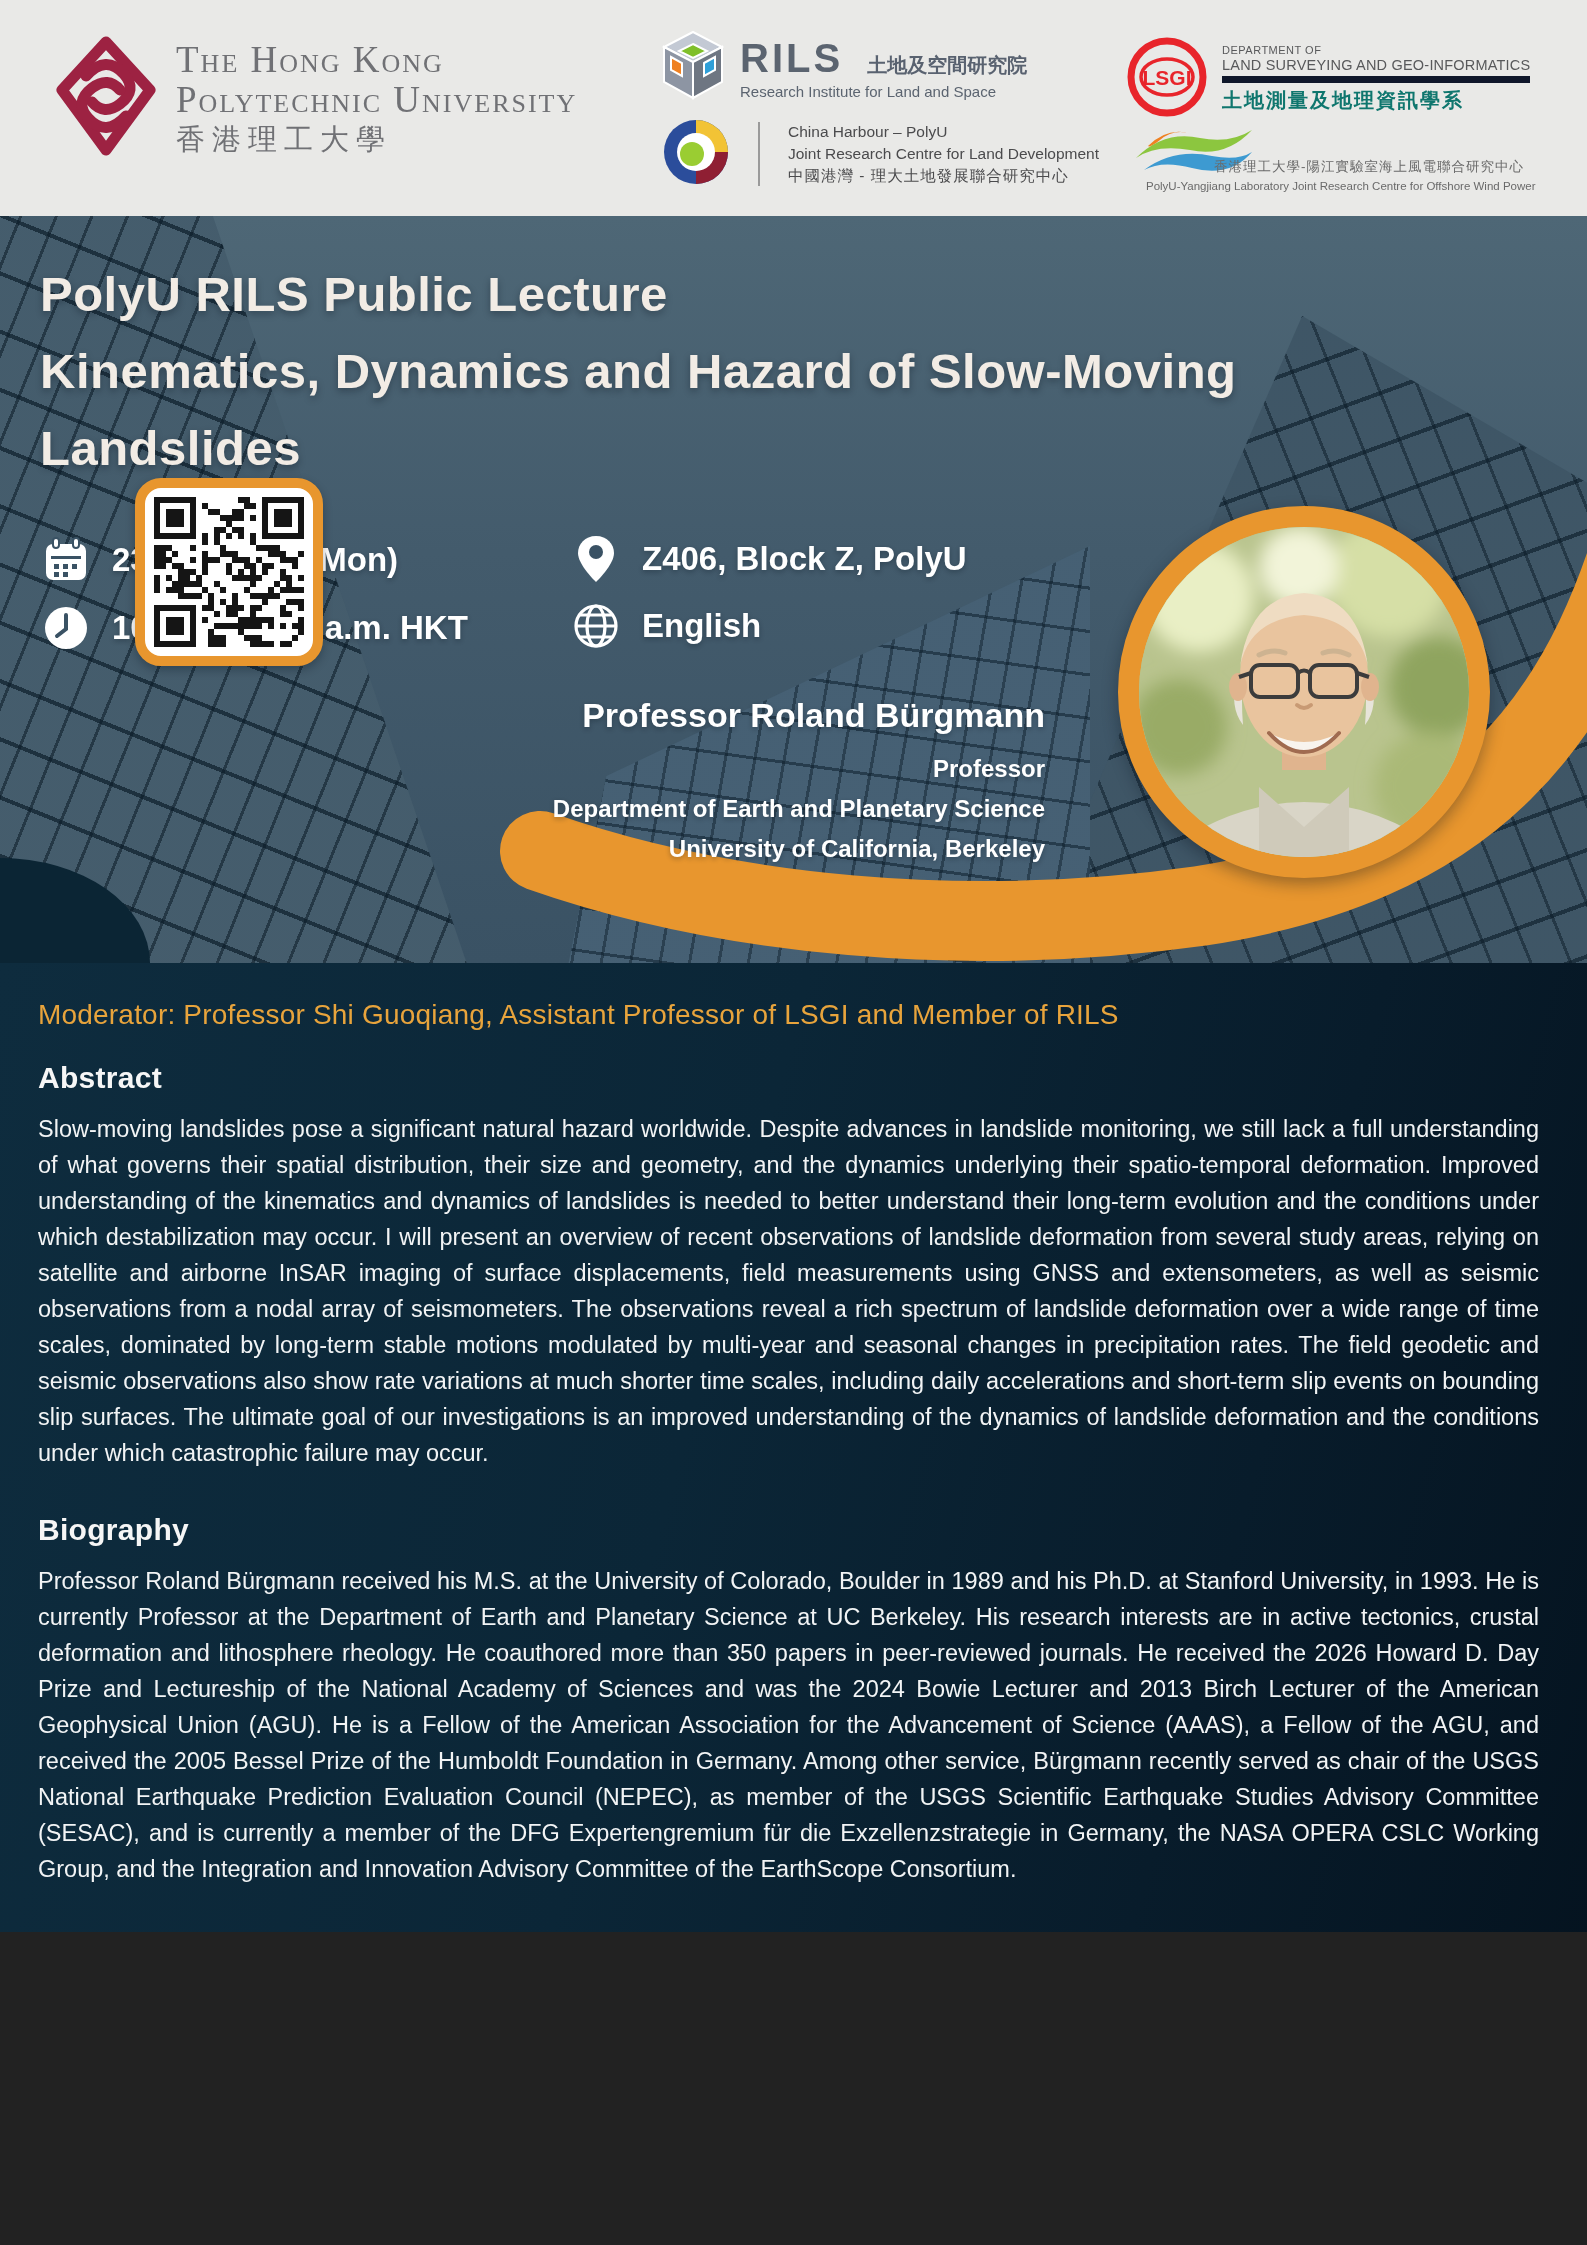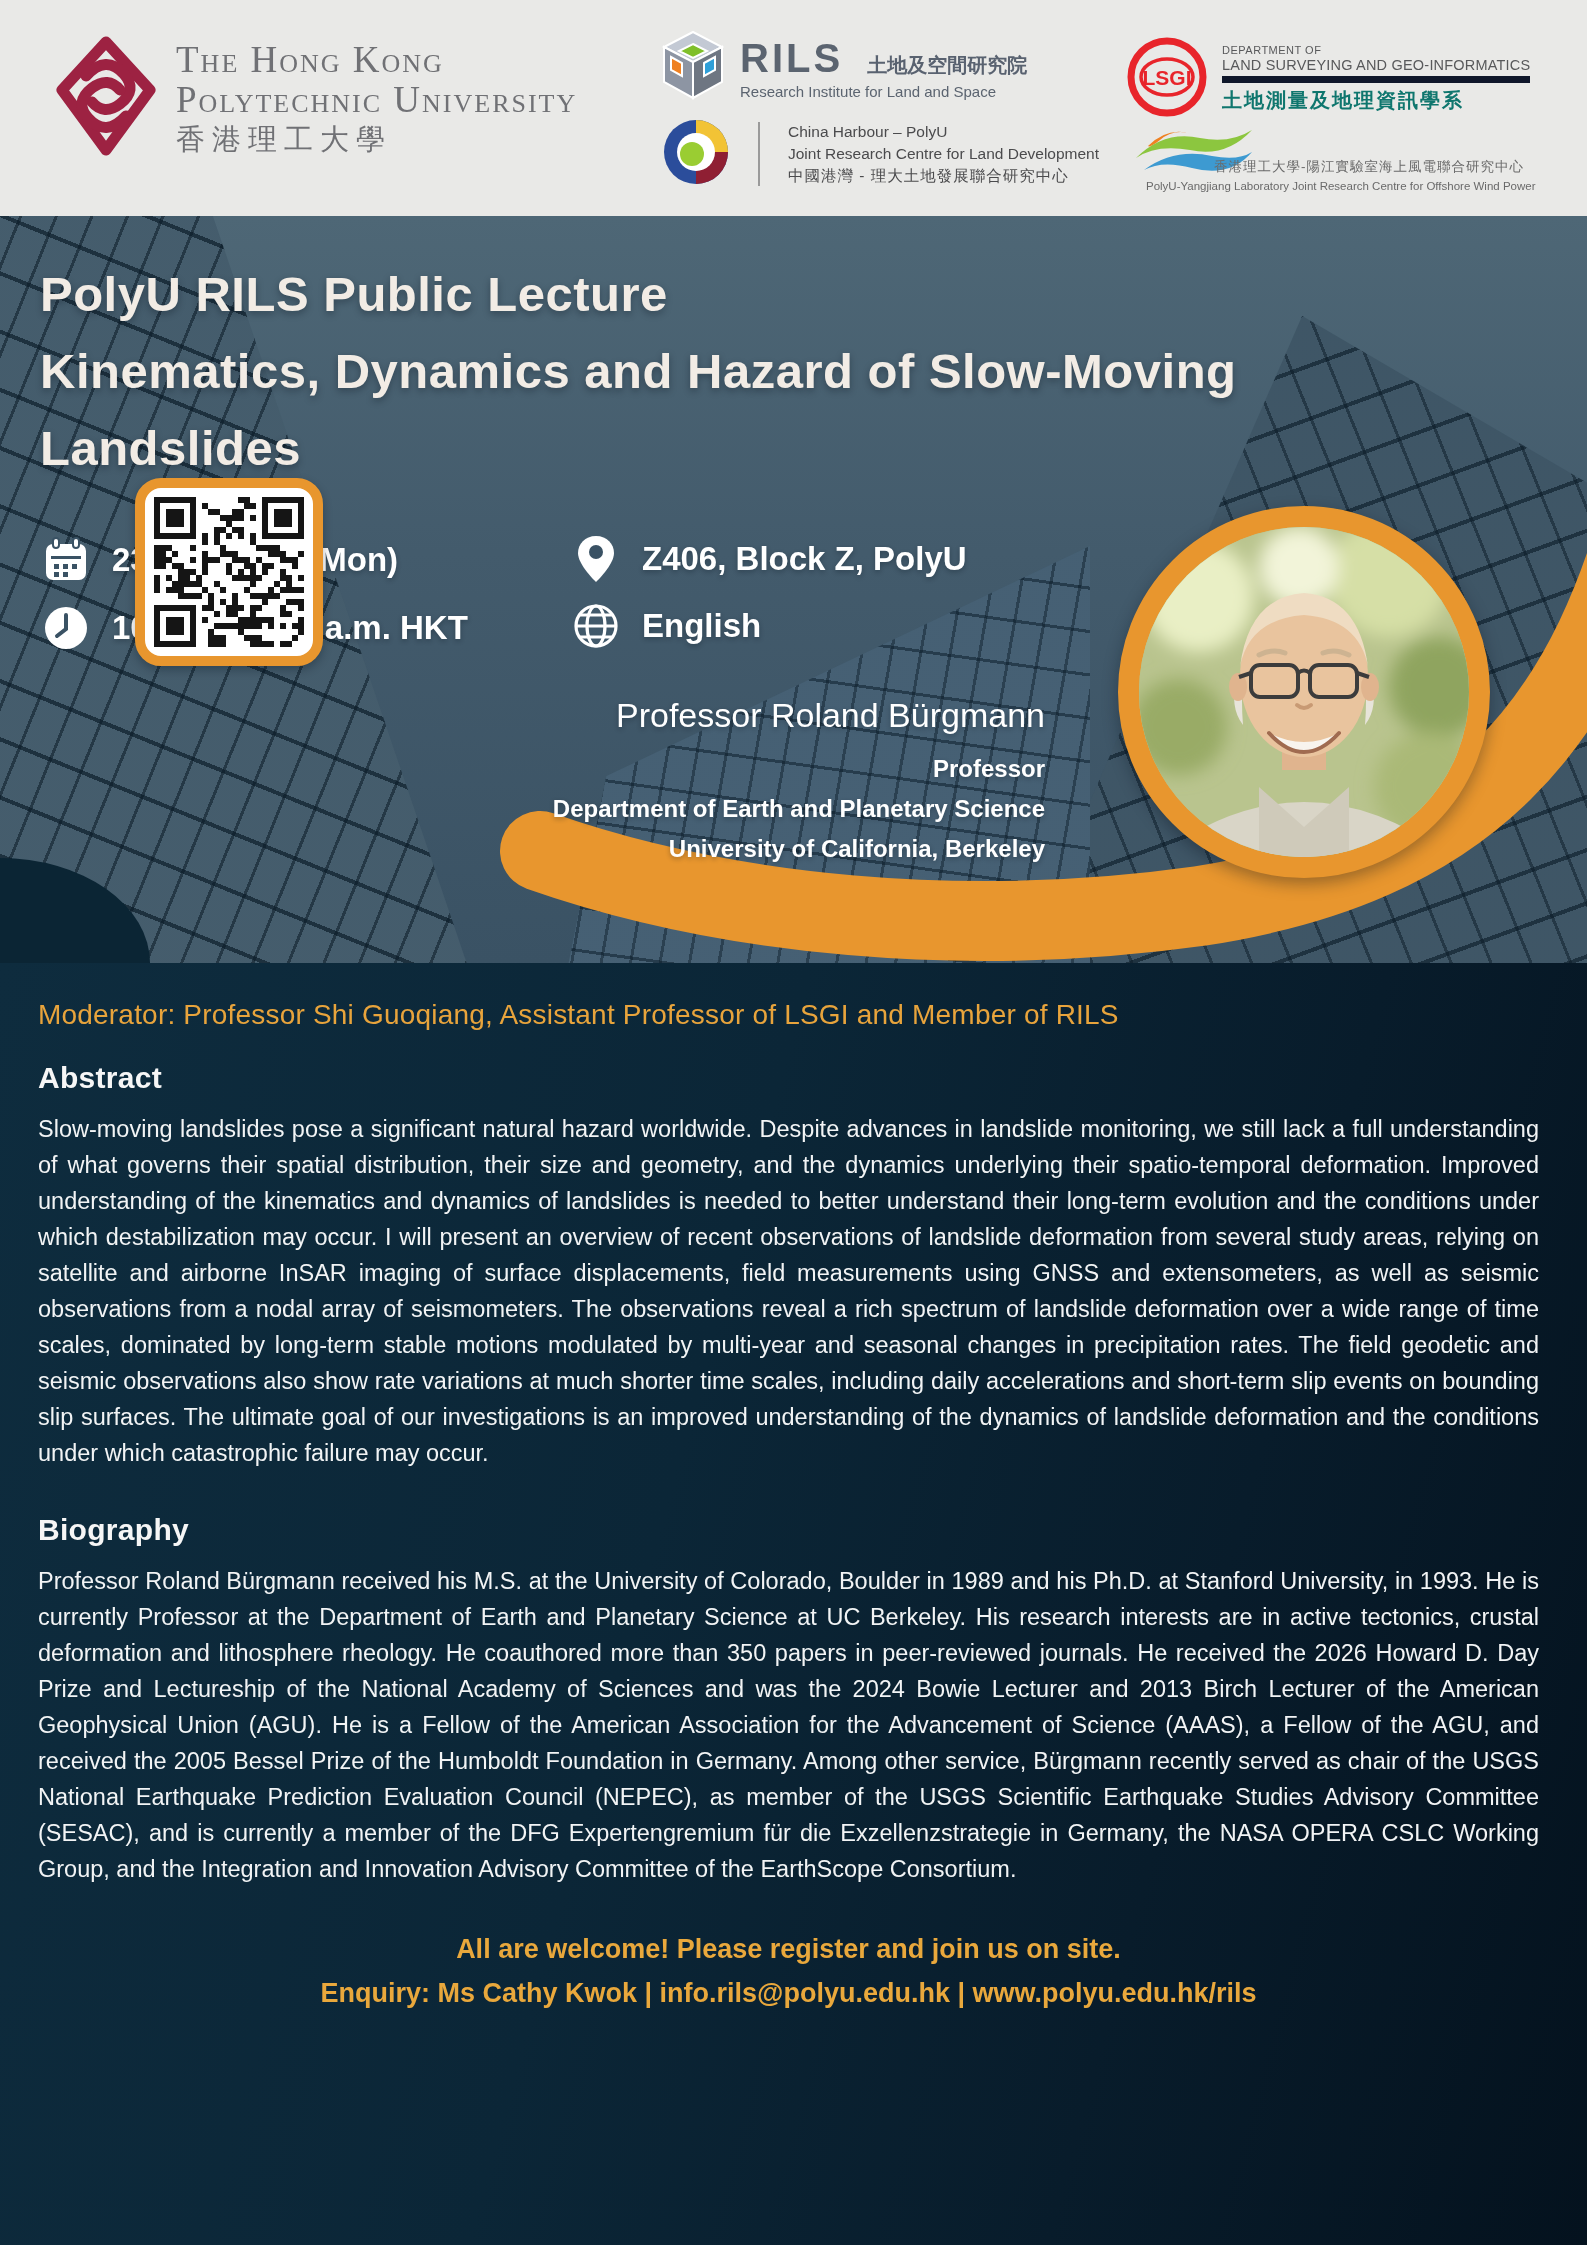--- a/index.html
+++ b/index.html
@@ -1,16 +1,16 @@
 <!DOCTYPE html>
 <html><head>
 <meta charset="utf-8">
 <style>
   html,body{margin:0;padding:0;background:#222;}
-  .poster{position:relative;width:1587px;height:2245px;overflow:hidden;
+  .poster{position:relative;width:1587px;height:1932px;overflow:hidden;
     font-family:"Liberation Sans",sans-serif;background:#0b2534;}
 
   
   .logos{position:absolute;top:0;left:0;width:1587px;height:216px;background:#e9e9e7;z-index:5;}
   .lockup{position:absolute;display:flex;align-items:center;gap:16px;}
   .polyu{left:52px;top:32px;}
   .polyu-text{color:#707175;font-family:"Liberation Serif",serif;font-variant:small-caps;line-height:1.08;}
   .polyu-text .en{font-size:37px;letter-spacing:2px;}
   .polyu-text .cn{font-family:"Liberation Sans",sans-serif;font-variant:normal;font-size:29px;letter-spacing:7px;margin-top:4px;}
   .rils{left:660px;top:30px;gap:14px;}
@@ -55,21 +55,21 @@
   .info{position:absolute;z-index:3;display:flex;align-items:center;gap:20px;color:#fff;font-weight:bold;font-size:33px;text-shadow:0 2px 5px rgba(8,18,28,.3);}
   .info .ic{width:52px;display:flex;justify-content:center;}
   .i-date{left:40px;top:320px;} .i-time{left:40px;top:388px;}
   .i-venue{left:570px;top:318px;justify-content:flex-end;} .i-lang{left:570px;top:386px;}
 
   .qr-frame{position:absolute;left:135px;top:262px;width:150px;height:150px;background:#fff;
     border:10px solid #e8962e;border-radius:26px;padding:9px;z-index:3;box-shadow:0 4px 10px rgba(8,18,28,.3);}
   .qr-frame svg{width:150px;height:150px;display:block;}
 
   .speaker{position:absolute;right:542px;top:480px;text-align:right;color:#fff;z-index:3;text-shadow:0 2px 5px rgba(8,18,28,.3);}
-  .speaker .nm{font-size:34px;font-weight:normal;margin-bottom:14px;}
+  .speaker .nm{font-size:34px;font-weight:bold;margin-bottom:14px;}
   .speaker .ln{font-size:24px;font-weight:bold;line-height:40px;}
 
   .photo{position:absolute;left:1118px;top:290px;width:330px;height:330px;border-radius:50%;
     border:21px solid #e8962e;overflow:hidden;z-index:4;background:#b9c48e;box-shadow:0 6px 16px rgba(8,18,28,.35);}
   .photo svg{display:block;width:330px;height:330px;}
 
   
   .bodysec{position:absolute;top:963px;left:0;width:1587px;height:1282px;
     background:linear-gradient(105deg,#0e2c3e 0%,#0b2637 42%,#081c2b 72%,#04121e 100%);
     box-sizing:border-box;padding:36px 48px 0 38px;}

